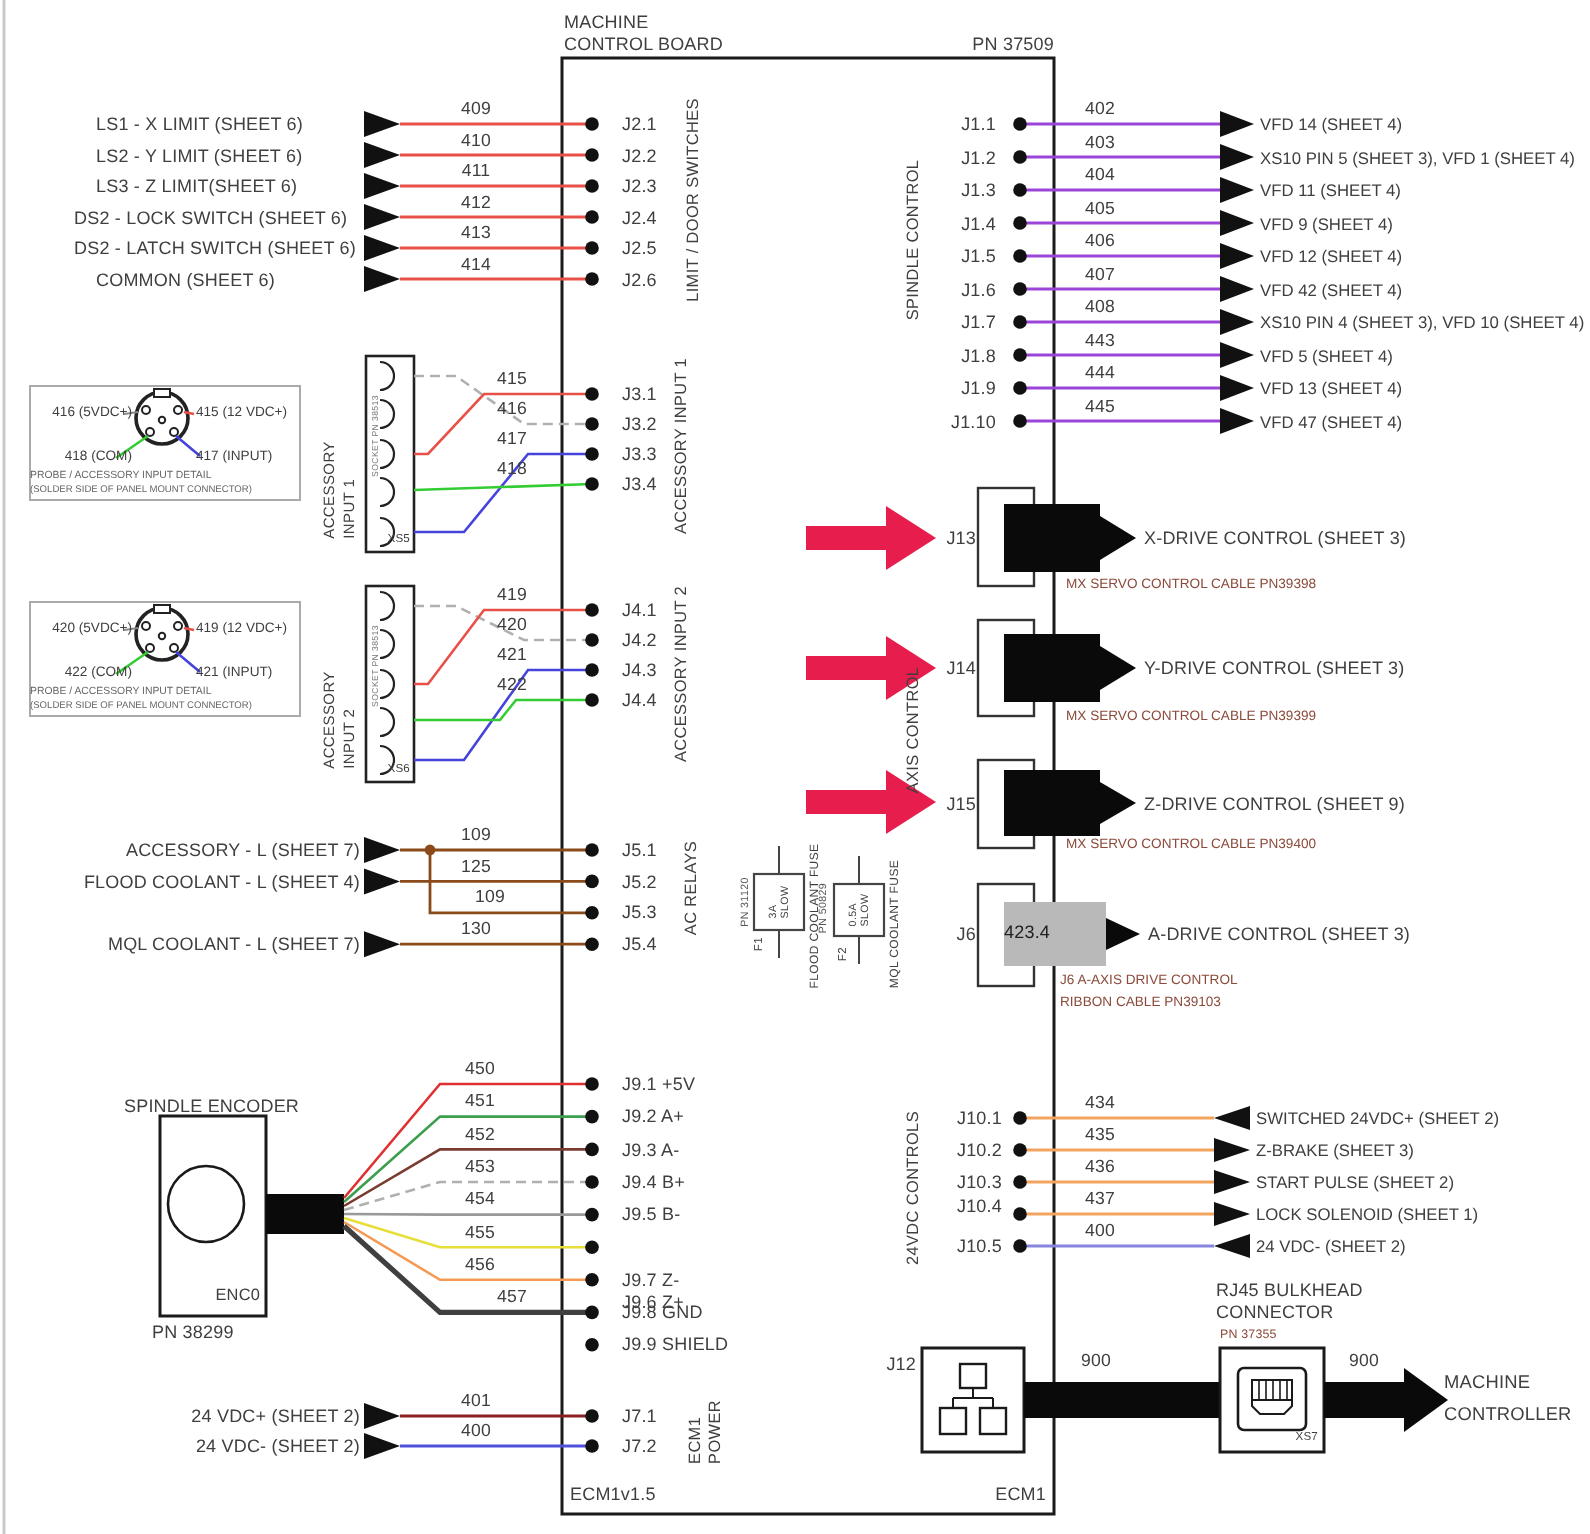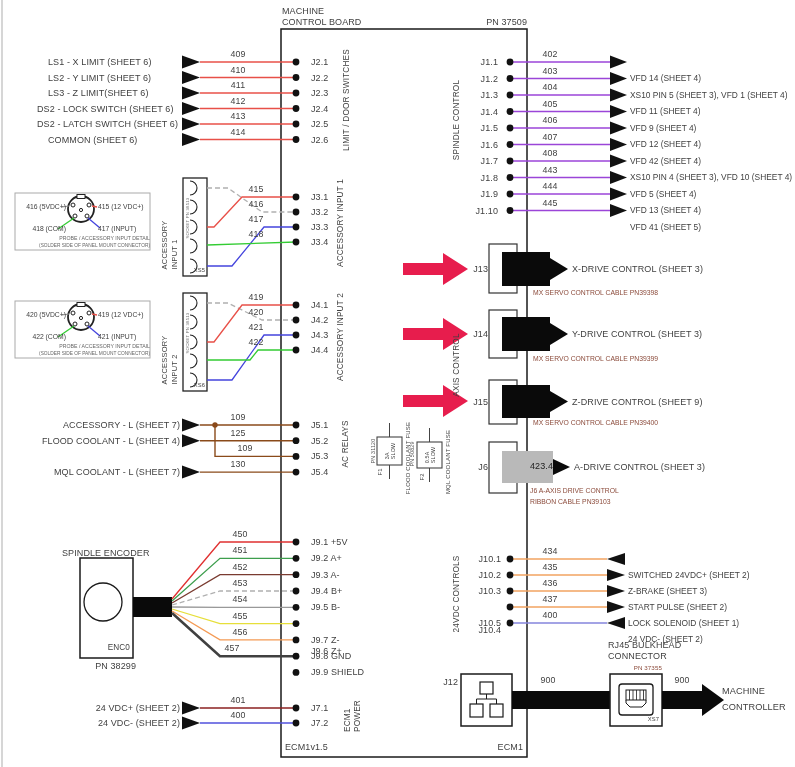--- a/index.html
+++ b/index.html
@@ -1,29 +1,29 @@
 <!DOCTYPE html>
 <html><head>
 <meta charset="utf-8">
 <style>
   html,body{margin:0;padding:0;background:#fff;}
   #canvas{position:relative;width:795px;height:767px;background:#fff;overflow:hidden;
           font-family:"Liberation Sans","DejaVu Sans",sans-serif;color:#3f3f3f;}
   svg{position:absolute;left:0;top:0;}
   .t{position:absolute;font-size:9px;line-height:12px;white-space:nowrap;color:#3f3f3f;letter-spacing:.1px;}
   .num{font-size:8.8px;text-align:center;}
-  .rt{font-size:8.4px;letter-spacing:0;margin-top:16px;}
+  .rt{font-size:8.4px;letter-spacing:0;}
   .sm{font-size:6.8px;line-height:9px;color:#8b4a3a;letter-spacing:0;}
   .tiny{font-size:5.2px;line-height:6px;color:#666;letter-spacing:0;}
   .det{font-size:6.8px;line-height:10px;letter-spacing:0;}
   .rot{position:absolute;transform:translate(-50%,-50%) rotate(-90deg);white-space:nowrap;
        font-size:8.2px;line-height:10px;color:#3f3f3f;letter-spacing:.2px;}
   .rot span{display:block;}
   .r{text-align:right;}
-  .c{text-align:right;}
+  .c{text-align:left;}
 </style>
 </head>
 <body>
 
 <div id="canvas">
 
 <svg width="795" height="767" viewBox="0 0 795 767">
   <line x1="2" y1="0" x2="2" y2="767" stroke="#c9c9c9" stroke-width="1.5"></line>
   <rect x="281" y="29" width="246" height="728" fill="none" stroke="#1a1a1a" stroke-width="1.5"></rect>
 
@@ -346,21 +346,21 @@
 <div class="t num" style="left:513px;top:196.5px;width:74px">445</div>
 <div class="t rt" style="left:630px;top:56px">VFD 14 (SHEET 4)</div>
 <div class="t rt" style="left:630px;top:72.5px">XS10 PIN 5 (SHEET 3), VFD 1 (SHEET 4)</div>
 <div class="t rt" style="left:630px;top:89px">VFD 11 (SHEET 4)</div>
 <div class="t rt" style="left:630px;top:105.5px">VFD 9 (SHEET 4)</div>
 <div class="t rt" style="left:630px;top:122px">VFD 12 (SHEET 4)</div>
 <div class="t rt" style="left:630px;top:138.5px">VFD 42 (SHEET 4)</div>
 <div class="t rt" style="left:630px;top:155px">XS10 PIN 4 (SHEET 3), VFD 10 (SHEET 4)</div>
 <div class="t rt" style="left:630px;top:171.5px">VFD 5 (SHEET 4)</div>
 <div class="t rt" style="left:630px;top:188px">VFD 13 (SHEET 4)</div>
-<div class="t rt" style="left:630px;top:204.5px">VFD 41 (SHEET 5)</div>
+<div class="t rt" style="left:630px;top:204.5px">VFD 47 (SHEET 4)</div>
 <div class="rot" style="left:457px;top:120px">SPINDLE CONTROL</div>
 
 <div class="t num" style="left:236px;top:183px;width:40px">415</div>
 <div class="t num" style="left:236px;top:198px;width:40px">416</div>
 <div class="t num" style="left:236px;top:213px;width:40px">417</div>
 <div class="t num" style="left:236px;top:228px;width:40px">418</div>
 <div class="t" style="left:311px;top:191px">J3.1</div>
 <div class="t" style="left:311px;top:206px">J3.2</div>
 <div class="t" style="left:311px;top:221px">J3.3</div>
 <div class="t" style="left:311px;top:236px">J3.4</div>
@@ -449,21 +449,21 @@
 <div class="t" style="left:62px;top:547px">SPINDLE ENCODER</div>
 <div class="t r" style="left:90px;top:642px;width:40px;font-size:8.2px">ENC0</div>
 <div class="t c" style="left:76px;top:660px;width:60px">PN 38299</div>
 <div class="t num" style="left:222px;top:528px;width:36px">450</div>
 <div class="t num" style="left:222px;top:544.3px;width:36px">451</div>
 <div class="t num" style="left:222px;top:560.7px;width:36px">452</div>
 <div class="t num" style="left:222px;top:577px;width:36px">453</div>
 <div class="t num" style="left:222px;top:593.3px;width:36px">454</div>
 <div class="t num" style="left:222px;top:609.6px;width:36px">455</div>
 <div class="t num" style="left:222px;top:625.9px;width:36px">456</div>
-<div class="t num" style="left:214px;top:642.2px;width:36px">457</div>
+<div class="t num" style="left:238px;top:642.2px;width:36px">457</div>
 <div class="t" style="left:311px;top:536px">J9.1 +5V</div>
 <div class="t" style="left:311px;top:552.3px">J9.2 A+</div>
 <div class="t" style="left:311px;top:568.7px">J9.3 A-</div>
 <div class="t" style="left:311px;top:585px">J9.4 B+</div>
 <div class="t" style="left:311px;top:601.3px">J9.5 B-</div>
 <div class="t" style="left:311px;top:645px">J9.6 Z+</div>
 <div class="t" style="left:311px;top:633.9px">J9.7 Z-</div>
 <div class="t" style="left:311px;top:650.2px">J9.8 GND</div>
 <div class="t" style="left:311px;top:666.4px">J9.9 SHIELD</div>
 
@@ -474,21 +474,21 @@
 <div class="t" style="left:311px;top:702px">J7.1</div>
 <div class="t" style="left:311px;top:717px">J7.2</div>
 <div class="rot" style="left:353px;top:716px">
       <span>ECM1</span>
       <span>POWER</span>
     </div>
 
 <div class="t r" style="left:458px;top:553px;width:43px">J10.1</div>
 <div class="t r" style="left:458px;top:569px;width:43px">J10.2</div>
 <div class="t r" style="left:458px;top:585px;width:43px">J10.3</div>
-<div class="t r" style="left:458px;top:624px;width:43px">J10.4</div>
+<div class="t r" style="left:458px;top:597px;width:43px">J10.4</div>
 <div class="t r" style="left:458px;top:617px;width:43px">J10.5</div>
 <div class="t num" style="left:515px;top:545px;width:70px">434</div>
 <div class="t num" style="left:515px;top:561px;width:70px">435</div>
 <div class="t num" style="left:515px;top:577px;width:70px">436</div>
 <div class="t num" style="left:515px;top:593px;width:70px">437</div>
 <div class="t num" style="left:515px;top:609px;width:70px">400</div>
 <div class="t rt" style="left:628px;top:553px">SWITCHED 24VDC+ (SHEET 2)</div>
 <div class="t rt" style="left:628px;top:569px">Z-BRAKE (SHEET 3)</div>
 <div class="t rt" style="left:628px;top:585px">START PULSE (SHEET 2)</div>
 <div class="t rt" style="left:628px;top:601px">LOCK SOLENOID (SHEET 1)</div>

